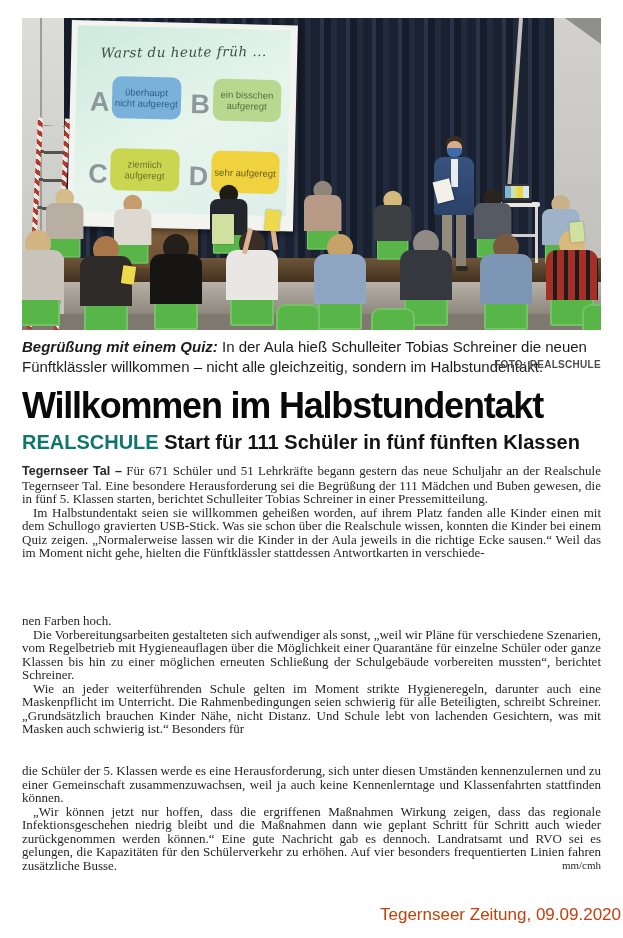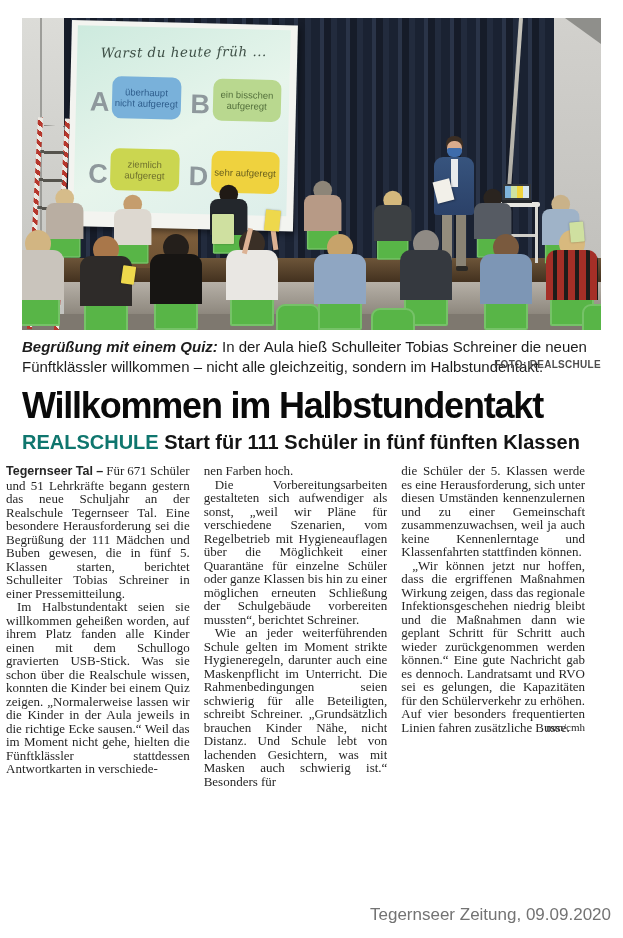--- a/index.html
+++ b/index.html
@@ -126,30 +126,30 @@
 
   
   .headline{position:absolute;left:22px;top:386px;width:590px;white-space:nowrap;
             font-family:"Liberation Sans",sans-serif;font-weight:bold;font-size:36px;line-height:40px;
             letter-spacing:-1.2px;color:#0a0a0a;margin:0;}
   .subhead{position:absolute;left:22px;top:430px;width:590px;white-space:nowrap;
            font-family:"Liberation Sans",sans-serif;font-size:20px;line-height:25px;color:#141414;margin:0;}
   .kicker{font-weight:bold;color:#0f766e;}
 
   
-  .body{position:absolute;left:6px;top:464px;width:579px;height:436px;display:flex;gap:14px;}
+  .body{position:absolute;left:22px;top:464px;width:579px;height:436px;display:flex;gap:14px;flex-direction:column;}
   .col{flex:1 1 0;overflow:hidden;}
   .col p{margin:0;font:13px/13.5px "Liberation Serif",serif;color:#262626;text-align:justify;
          hyphens:auto;-webkit-hyphens:auto;word-spacing:-.2px;}
   .col p.ind{text-indent:11px;}
   .dateline{font-family:"Liberation Sans",sans-serif;font-weight:bold;font-size:12.5px;}
   .author{text-align:right;margin-top:-13px;font:11px/13px "Liberation Serif",serif;color:#262626;}
 
   
-  .footer{position:absolute;right:12px;bottom:13px;font:17px/21px "Liberation Sans",sans-serif;color:#737373;}
+  .footer{position:absolute;right:2px;bottom:13px;font:17px/21px "Liberation Sans",sans-serif;color:#c2410c;}
 </style>
 </head>
 <body>
 
 <div class="page">
 
   <div class="photo">
     <div class="ph-wall"></div>
     <div class="ph-seam"></div>
     <div class="ph-curtain"></div>

